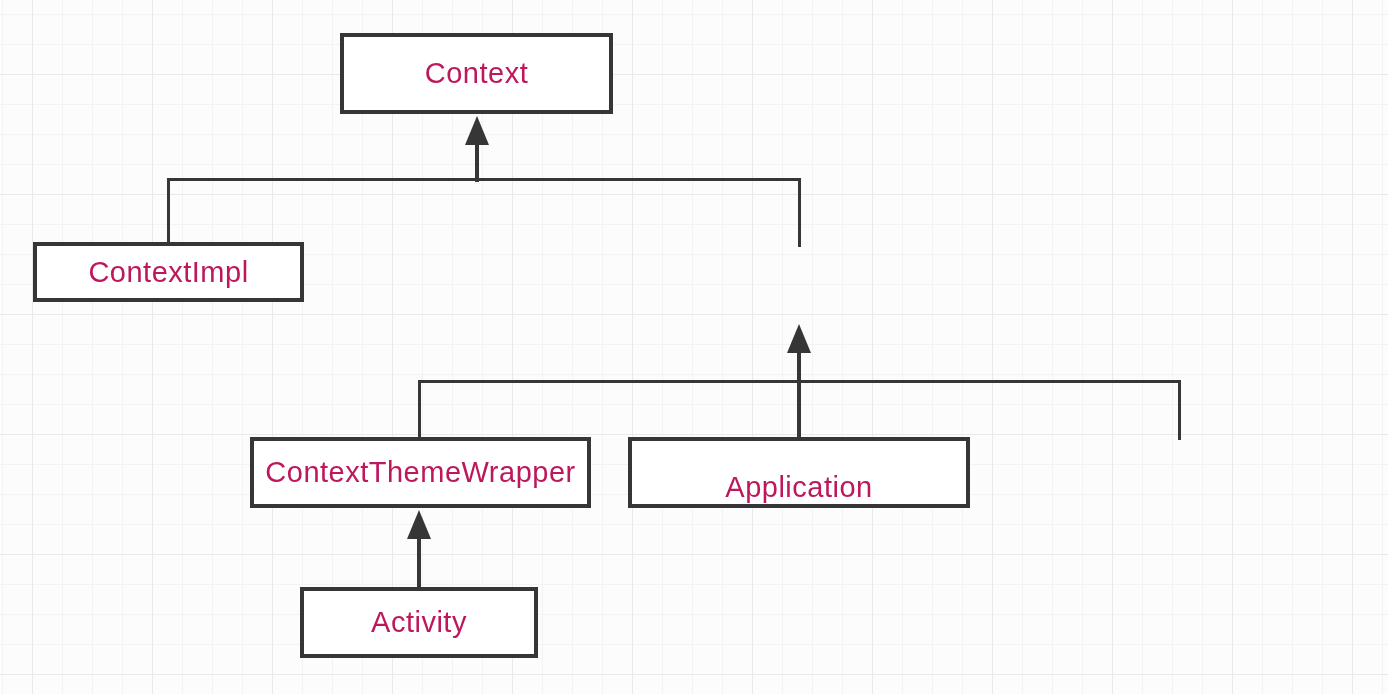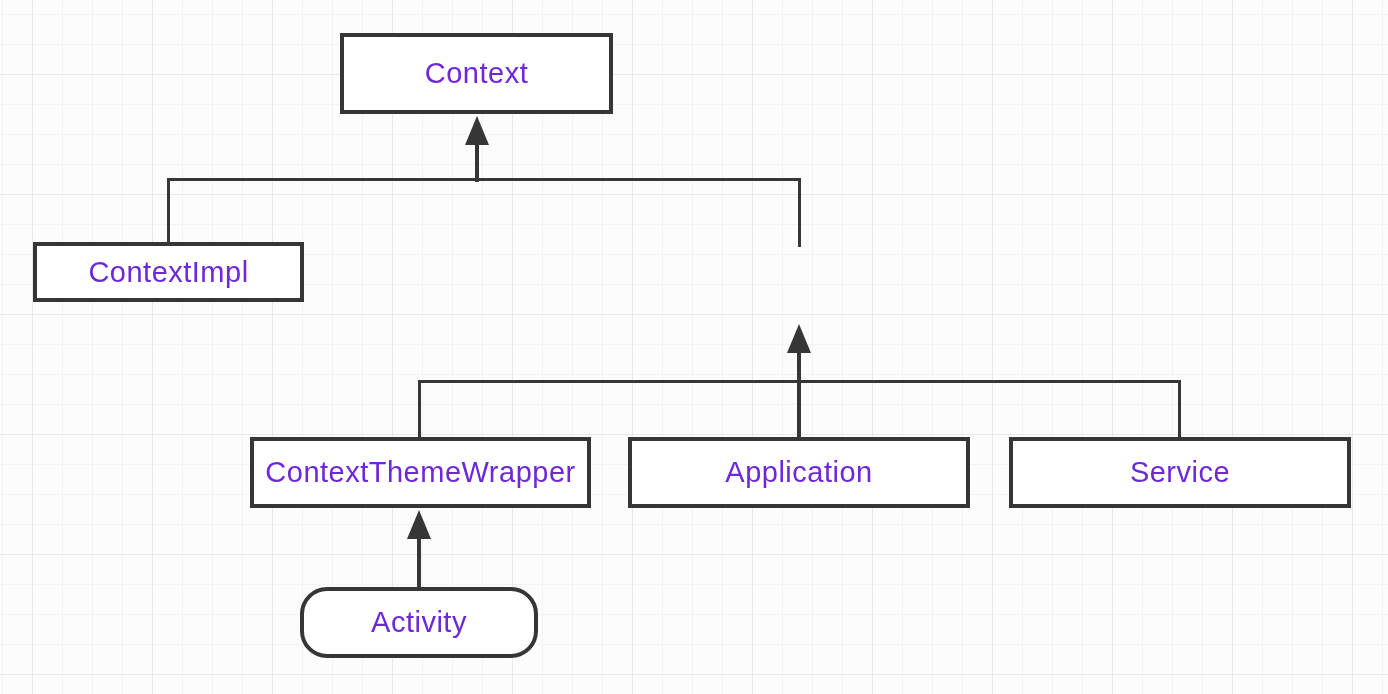--- a/index.html
+++ b/index.html
@@ -22,21 +22,21 @@
 
   .node {
     position: absolute;
     box-sizing: border-box;
     background: #ffffff;
     border: 4px solid #363636;
     display: flex;
     align-items: center;
     justify-content: center;
     font-size: 29px;
-    color: #6d28d9;
+    color: #be185d;
     letter-spacing: 0.5px;
     white-space: nowrap;
     cursor: default;
   }
 
   .line {
     position: absolute;
     background: #363636;
   }
 
@@ -75,25 +75,22 @@
 
   <div class="node" style="left:33px; top:242px; width:271px; height:60px;">
     <span>ContextImpl</span>
   </div>
 
 
   <div class="node" style="left:250px; top:437px; width:341px; height:71px;">
     <span>ContextThemeWrapper</span>
   </div>
 
-  <div class="node" style="left:628px; top:437px; width:342px; height:71px;">
+  <div class="node" style="left:628px; top:437px; width:342px; height:71px;align-items:flex-end;">
     <span>Application</span>
   </div>
 
-  <div class="node" style="left:1009px; top:437px; width:342px; height:71px;">
-    <span>Service</span>
-  </div>
 
-  <div class="node" style="left:300px; top:587px; width:238px; height:71px;border-radius:27px;">
+  <div class="node" style="left:300px; top:587px; width:238px; height:71px;">
     <span>Activity</span>
   </div>
 
 </div>
 
 </body></html>

